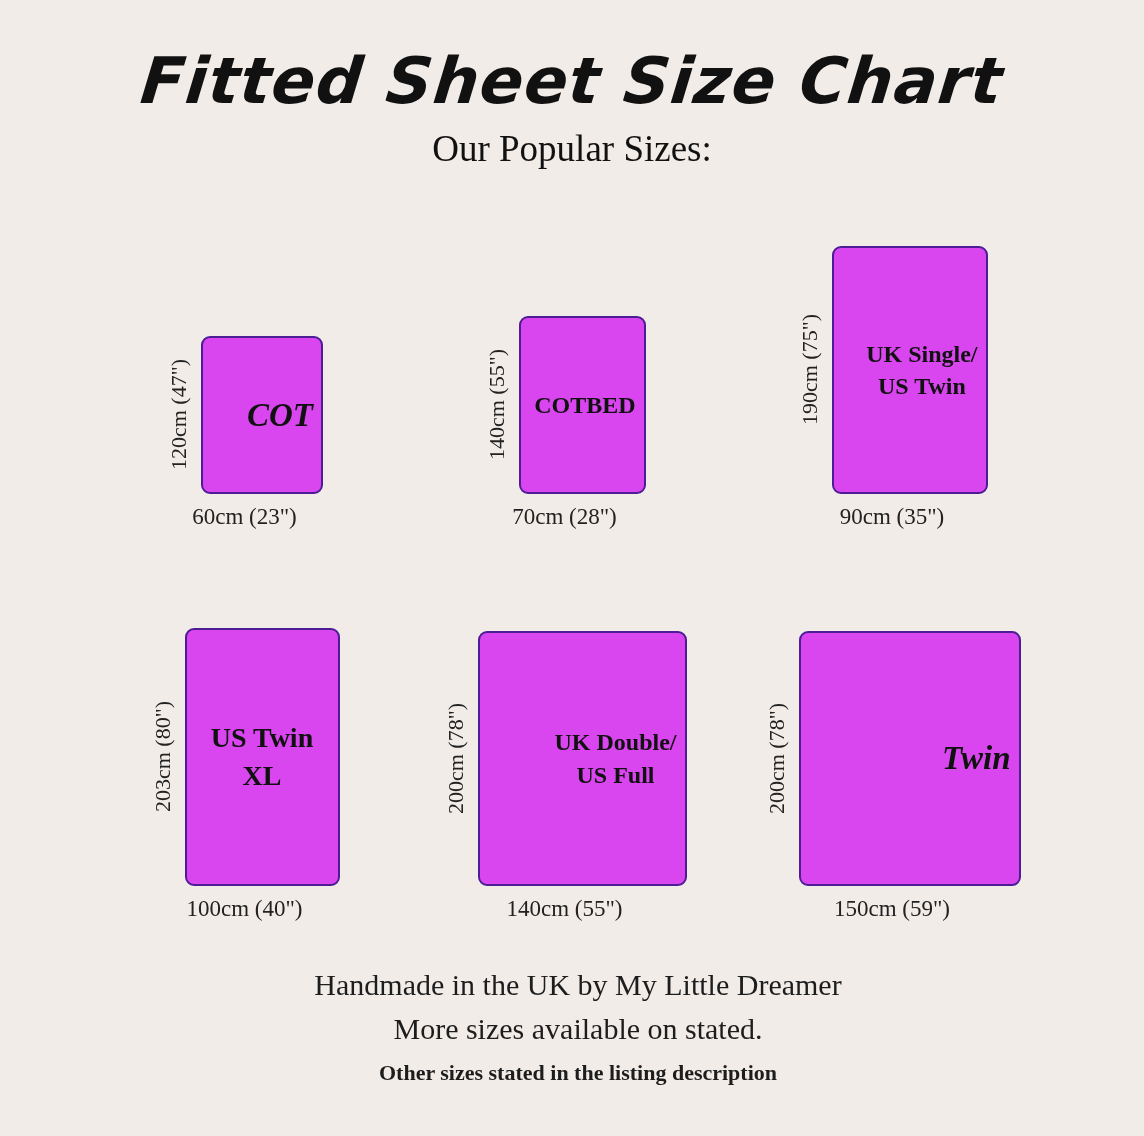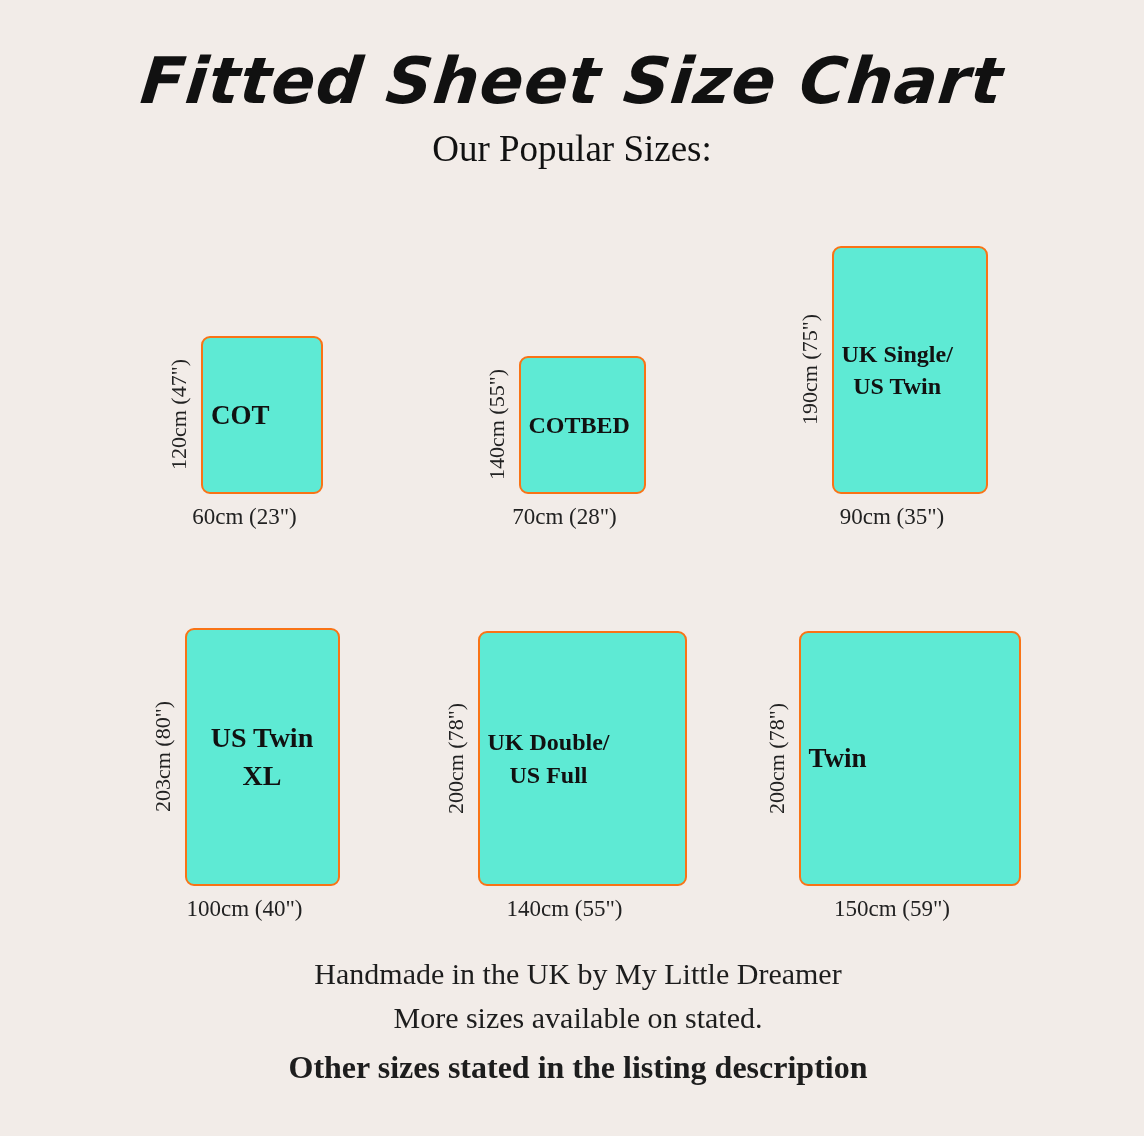--- a/index.html
+++ b/index.html
@@ -79,26 +79,26 @@
     writing-mode: vertical-rl;
     transform: rotate(180deg);
     font-size: 22px;
     color: #222;
     white-space: nowrap;
     margin-right: 9px;
     align-self: center;
   }
 
   .box {
-    background: #5eead4;
-    border: 2px solid #f97316;
+    background: #d946ef;
+    border: 2px solid #4c1d95;
     border-radius: 9px;
     display: flex;
     align-items: center;
-    justify-content: flex-start;
+    justify-content: flex-end;
     text-align: center;
     box-sizing: border-box;
   }
   .box-label {
     font-family: "Liberation Serif", serif;
     font-weight: bold;
     line-height: 1.35;
     color: #111;
     padding: 0 8px;
   }
@@ -106,47 +106,47 @@
   .h-label {
     font-size: 23px;
     color: #222;
     margin-top: 10px;
     text-align: center;
     white-space: nowrap;
   }
 
   
   .b-cot      { width: 122px; height: 158px; }
-  .b-cotbed   { width: 127px; height: 138px; }
+  .b-cotbed   { width: 127px; height: 178px; }
   .b-uksingle { width: 156px; height: 248px; }
   .b-twinxl   { width: 155px; height: 258px; }
   .b-ukdouble { width: 209px; height: 255px; }
   .b-king     { width: 222px; height: 255px; }
 
-  .fs-lg { font-size: 27px; }
+  .fs-lg { font-size: 33px; font-style: italic; }
   .fs-md { font-size: 24px; }
   .fs-sm { font-size: 28px; }
 
   
   .footer {
     position: absolute;
     left: 0;
     bottom: 50px;
     width: 1144px;
     text-align: center;
   }
   .footer-line {
     font-family: "Liberation Serif", serif;
     font-size: 30px;
     color: #1d1d1d;
     margin: 0 0 10px 12px;
   }
   .footer-line.bold {
     font-weight: bold;
-    font-size: 32px;
+    font-size: 22px;
     margin-top: 14px;
     margin-bottom: 0;
   }
 </style>
 </head>
 <body>
 
 <div class="header">
   <h1 class="main-title">Fitted Sheet Size Chart</h1>
   <h2 class="sub-title">Our Popular Sizes:</h2>

